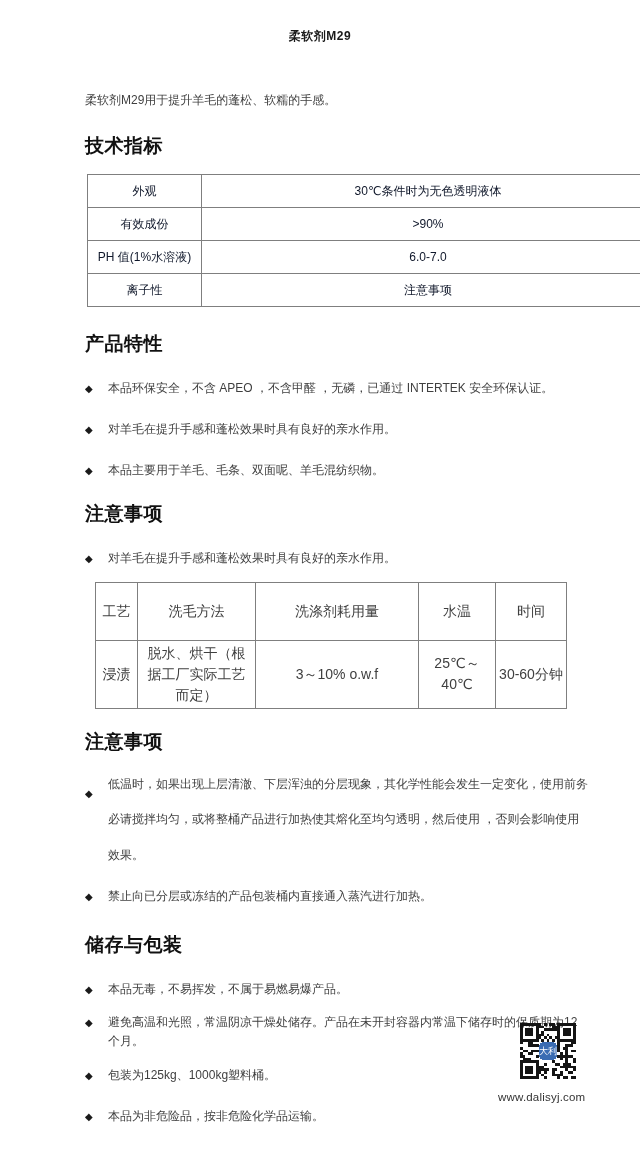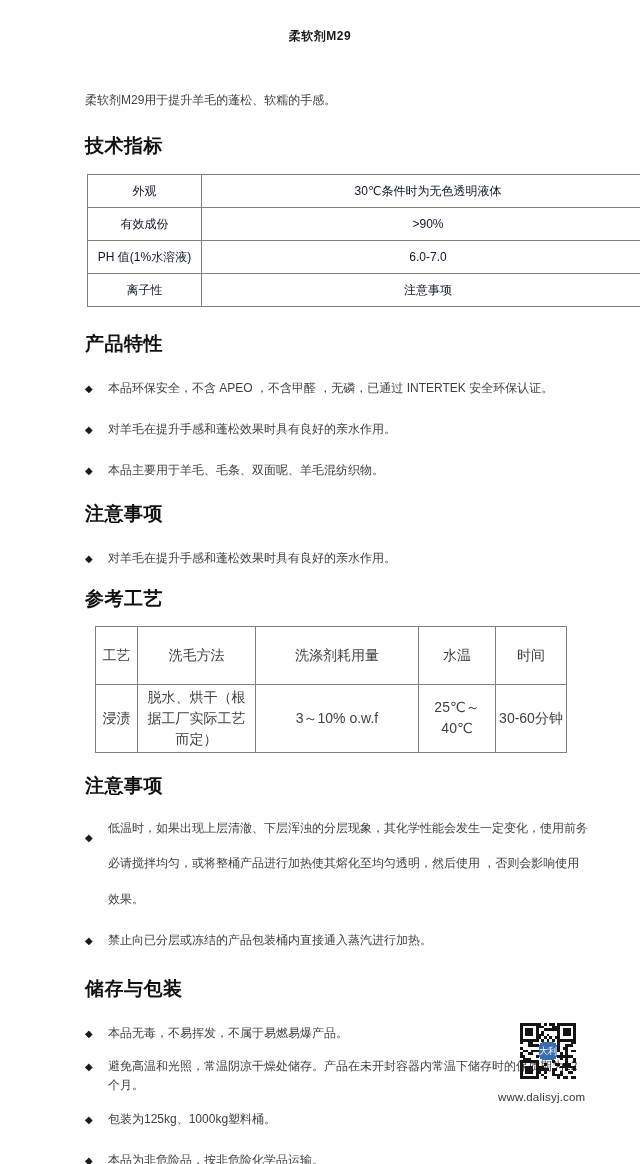--- a/index.html
+++ b/index.html
@@ -165,21 +165,20 @@
     <span>本品主要用于羊毛、毛条、双面呢、羊毛混纺织物。</span>
   </div>
 
   <h2 class="sec-heading" style="margin-top:20px">注意事项</h2>
 
   <div class="bullet-item">
     <span class="marker">◆</span>
     <span>对羊毛在提升手感和蓬松效果时具有良好的亲水作用。</span>
   </div>
 
-  <h2 class="sec-heading" style="margin-top:18px">参考工艺</h2>
 
   <table class="process">
     <colgroup>
         <col class="p1">
         <col class="p2">
         <col class="p3">
         <col class="p4">
         <col class="p5">
       </colgroup>
     <thead>

